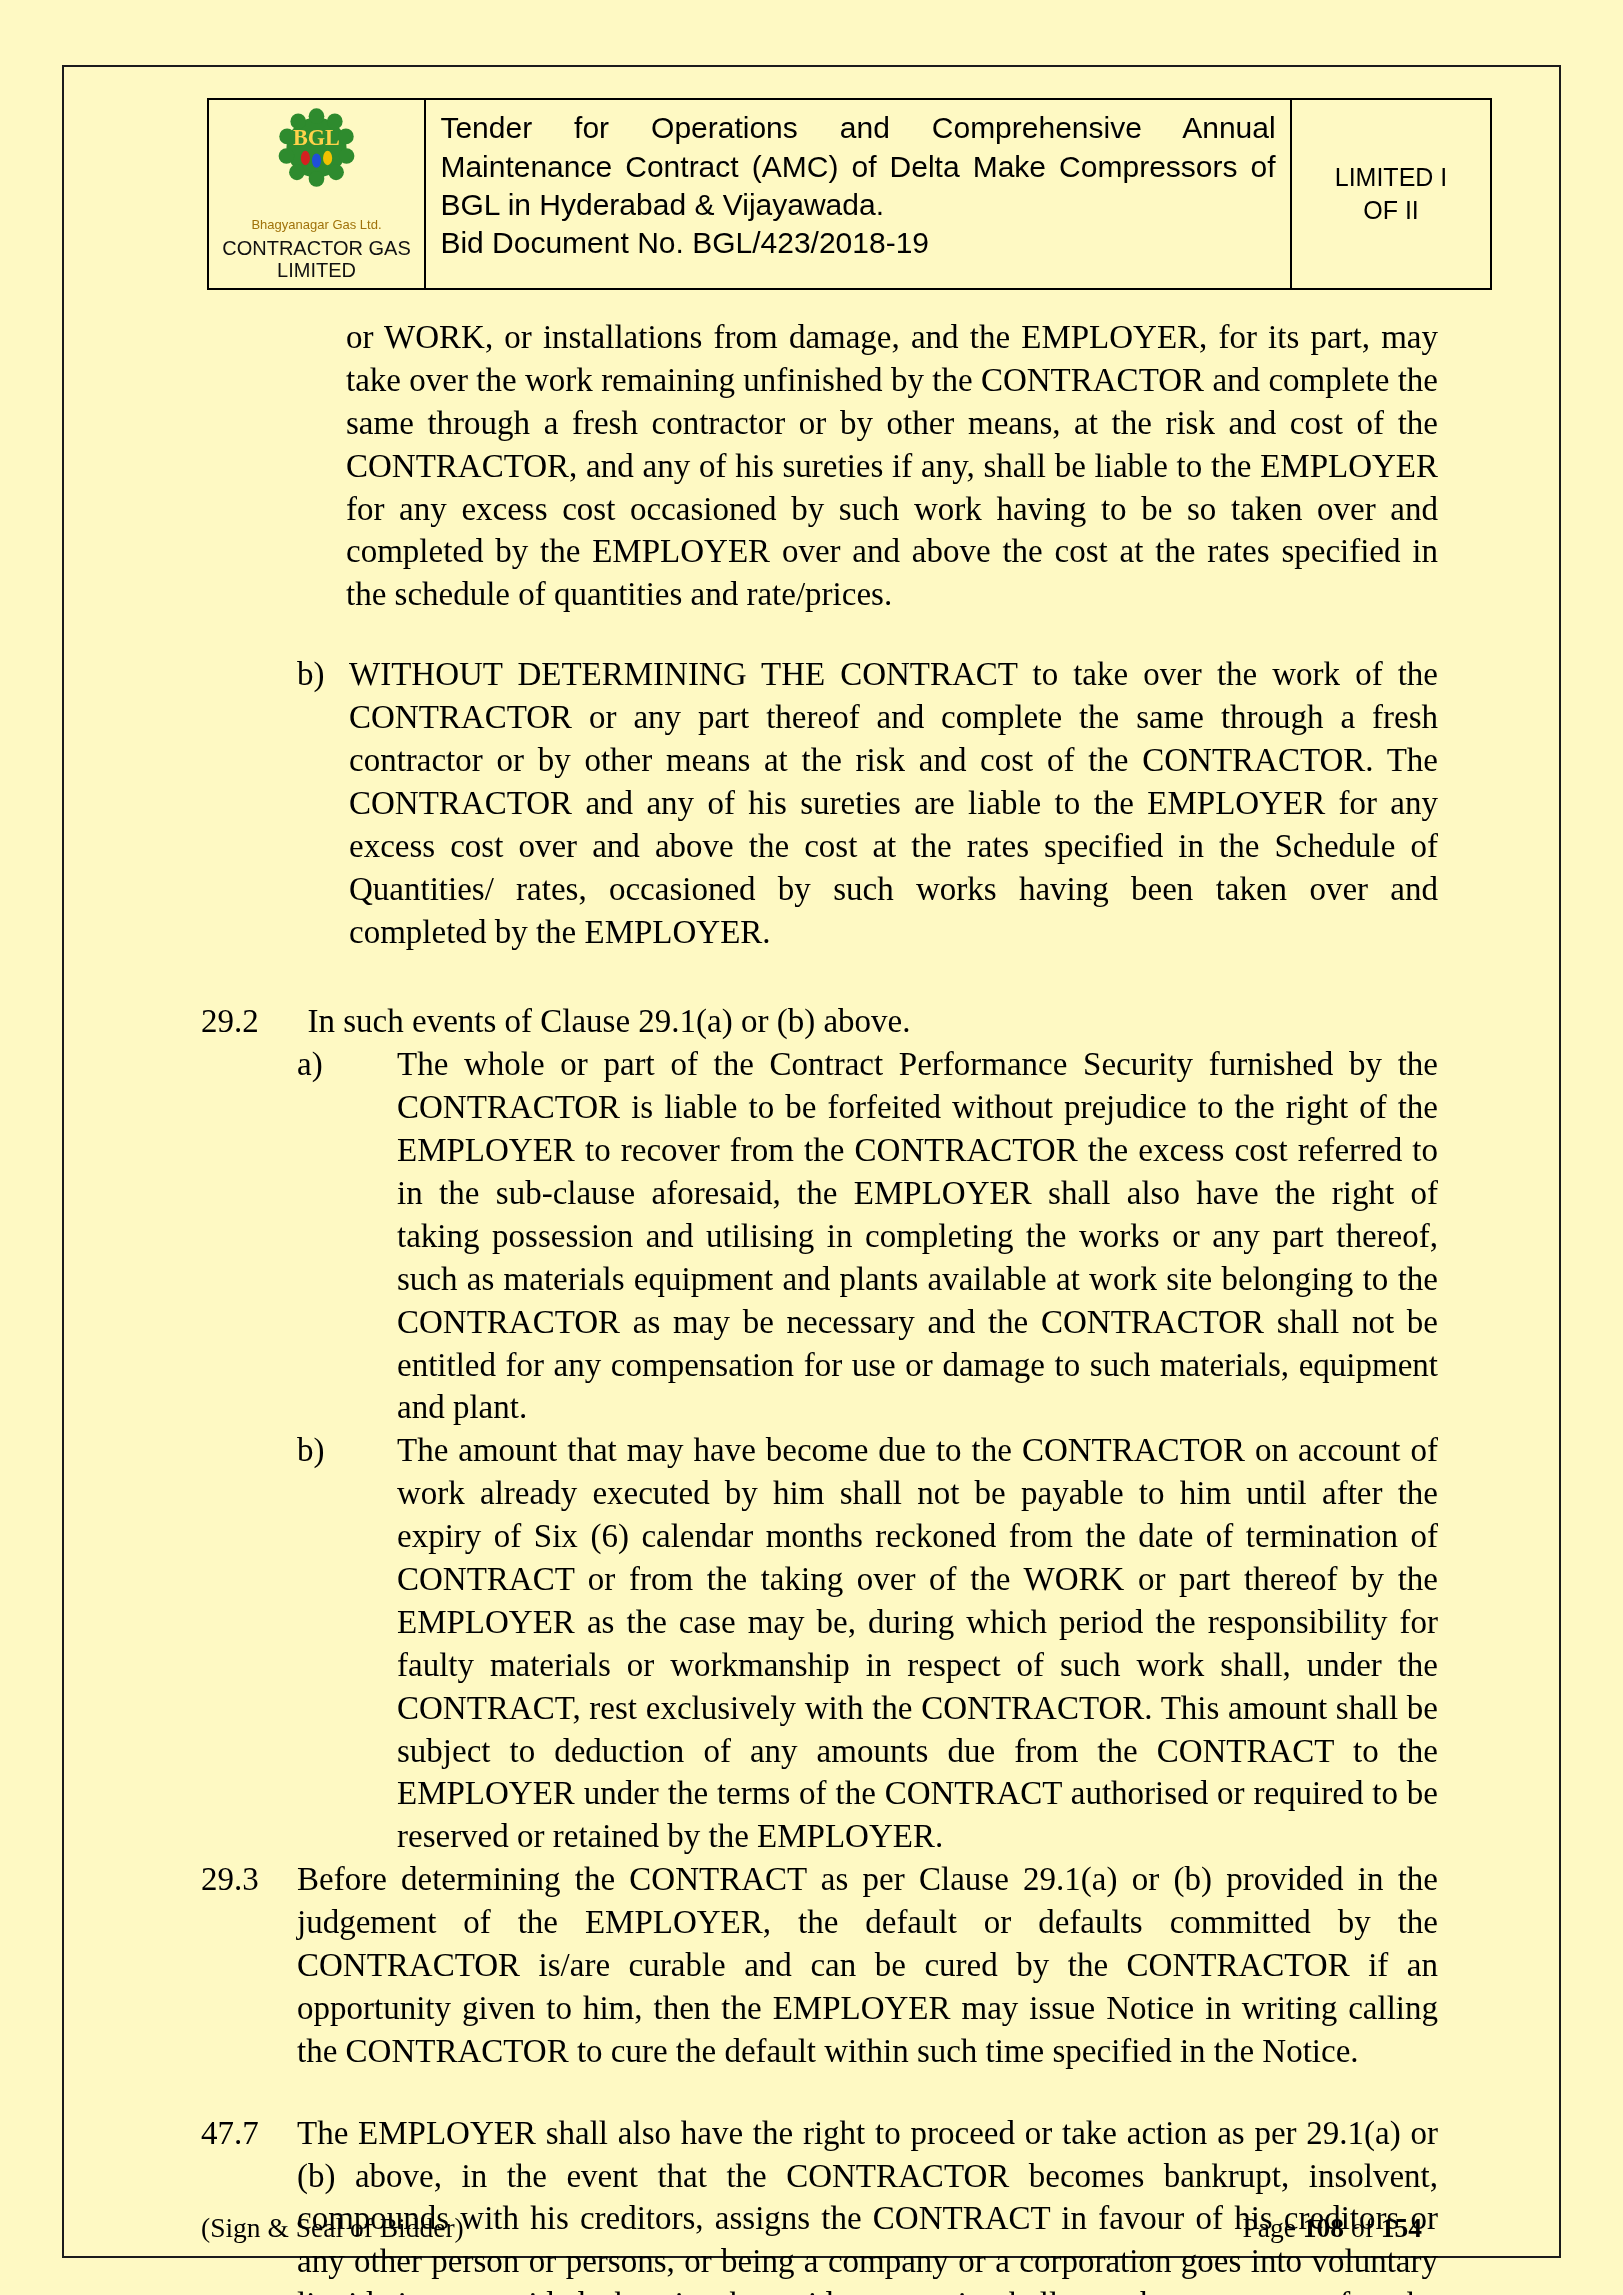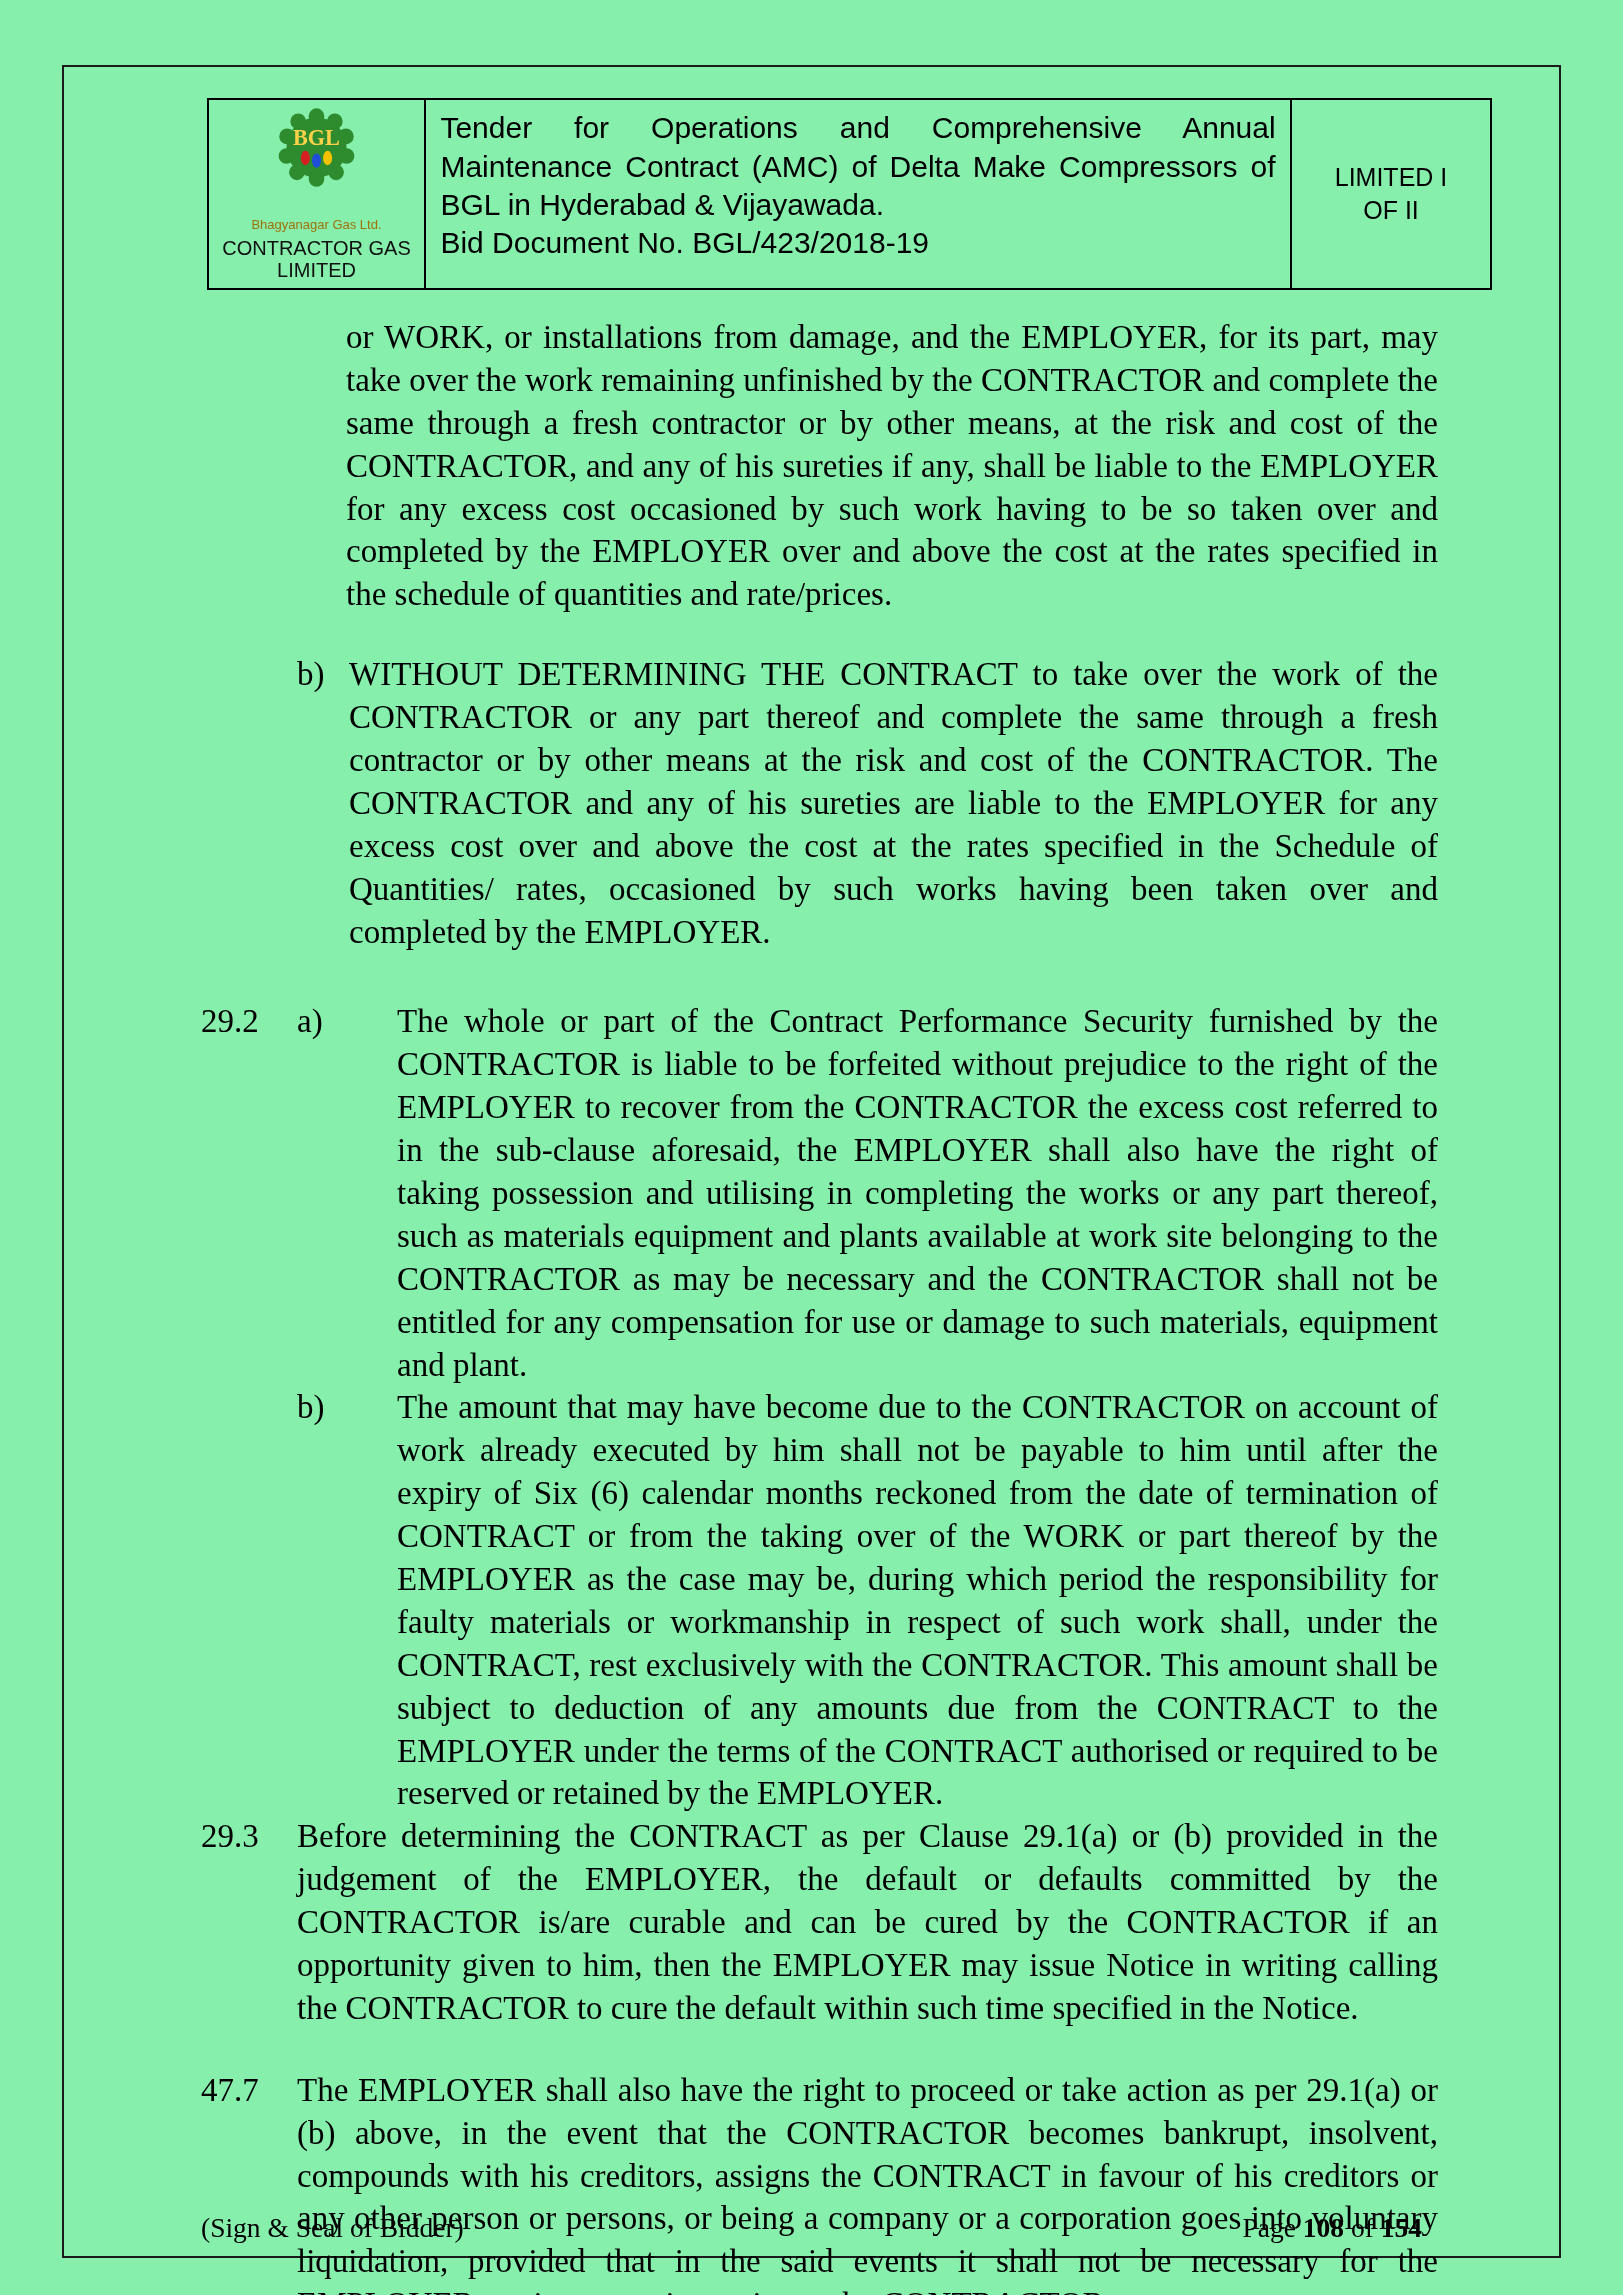--- a/index.html
+++ b/index.html
@@ -1,21 +1,21 @@
 <!DOCTYPE html>
 <html style="font-size:10.5px"><head>
 <meta charset="utf-8">
 <style>
   * { margin:0; padding:0; box-sizing:border-box; }
   html, body { background:#ffffff; }
   .page {
     position:relative;
     width:1623px;
     height:2295px;
-    background:#86efac;
+    background:#fef9c3;
     font-family:"Liberation Serif", serif;
     color:#000000;
     overflow:hidden;
   }
   .frame {
     position:absolute;
     left:62px; top:65px;
     width:1499px; height:2193px;
     border:2px solid #1b1b1b;
   }
@@ -152,20 +152,21 @@
       <div class="para-cont">or WORK, or installations from damage, and the EMPLOYER, for its part, may take over the work remaining unfinished by the CONTRACTOR and complete the same through a fresh contractor or by other means, at the risk and cost of the CONTRACTOR, and any of his sureties if any, shall be liable to the EMPLOYER for any excess cost occasioned by such work having to be so taken over and completed by the EMPLOYER over and above the cost at the rates specified in the schedule of quantities and rate/prices.</div>
 
       <div class="item-row item-b1">
         <div class="label">b)</div>
         <div class="text">WITHOUT DETERMINING THE CONTRACT to take over the work of the CONTRACTOR or any part thereof and complete the same through a fresh contractor or by other means at the risk and cost of the CONTRACTOR. The CONTRACTOR and any of his sureties are liable to the EMPLOYER for any excess cost over and above the cost at the rates specified in the Schedule of Quantities/ rates, occasioned by such works having been taken over and completed by the EMPLOYER.</div>
       </div>
 
       <div class="clause clause-292">
         <div class="num">29.2</div>
         <div class="clause-body">
+          <div class="clause-head">In such events of Clause 29.1(a) or (b) above.</div>
           <div class="sub-item">
             <div class="label">a)</div>
             <div class="text">The whole or part of the Contract Performance Security furnished by the CONTRACTOR is liable to be forfeited without prejudice to the right of the EMPLOYER to recover from the CONTRACTOR the excess cost referred to in the sub-clause aforesaid, the EMPLOYER shall also have the right of taking possession and utilising in completing the works or any part thereof, such as materials equipment and plants available at work site belonging to the CONTRACTOR as may be necessary and the CONTRACTOR shall not be entitled for any compensation for use or damage to such materials, equipment and plant.</div>
           </div>
           <div class="sub-item">
             <div class="label">b)</div>
             <div class="text">The amount that may have become due to the CONTRACTOR on account of work already executed by him shall not be payable to him until after the expiry of Six (6) calendar months reckoned from the date of termination of CONTRACT or from the taking over of the WORK or part thereof by the EMPLOYER as the case may be, during which period the responsibility for faulty materials or workmanship in respect of such work shall, under the CONTRACT, rest exclusively with the CONTRACTOR. This amount shall be subject to deduction of any amounts due from the CONTRACT to the EMPLOYER under the terms of the CONTRACT authorised or required to be reserved or retained by the EMPLOYER.</div>
           </div>
         </div>
       </div>

